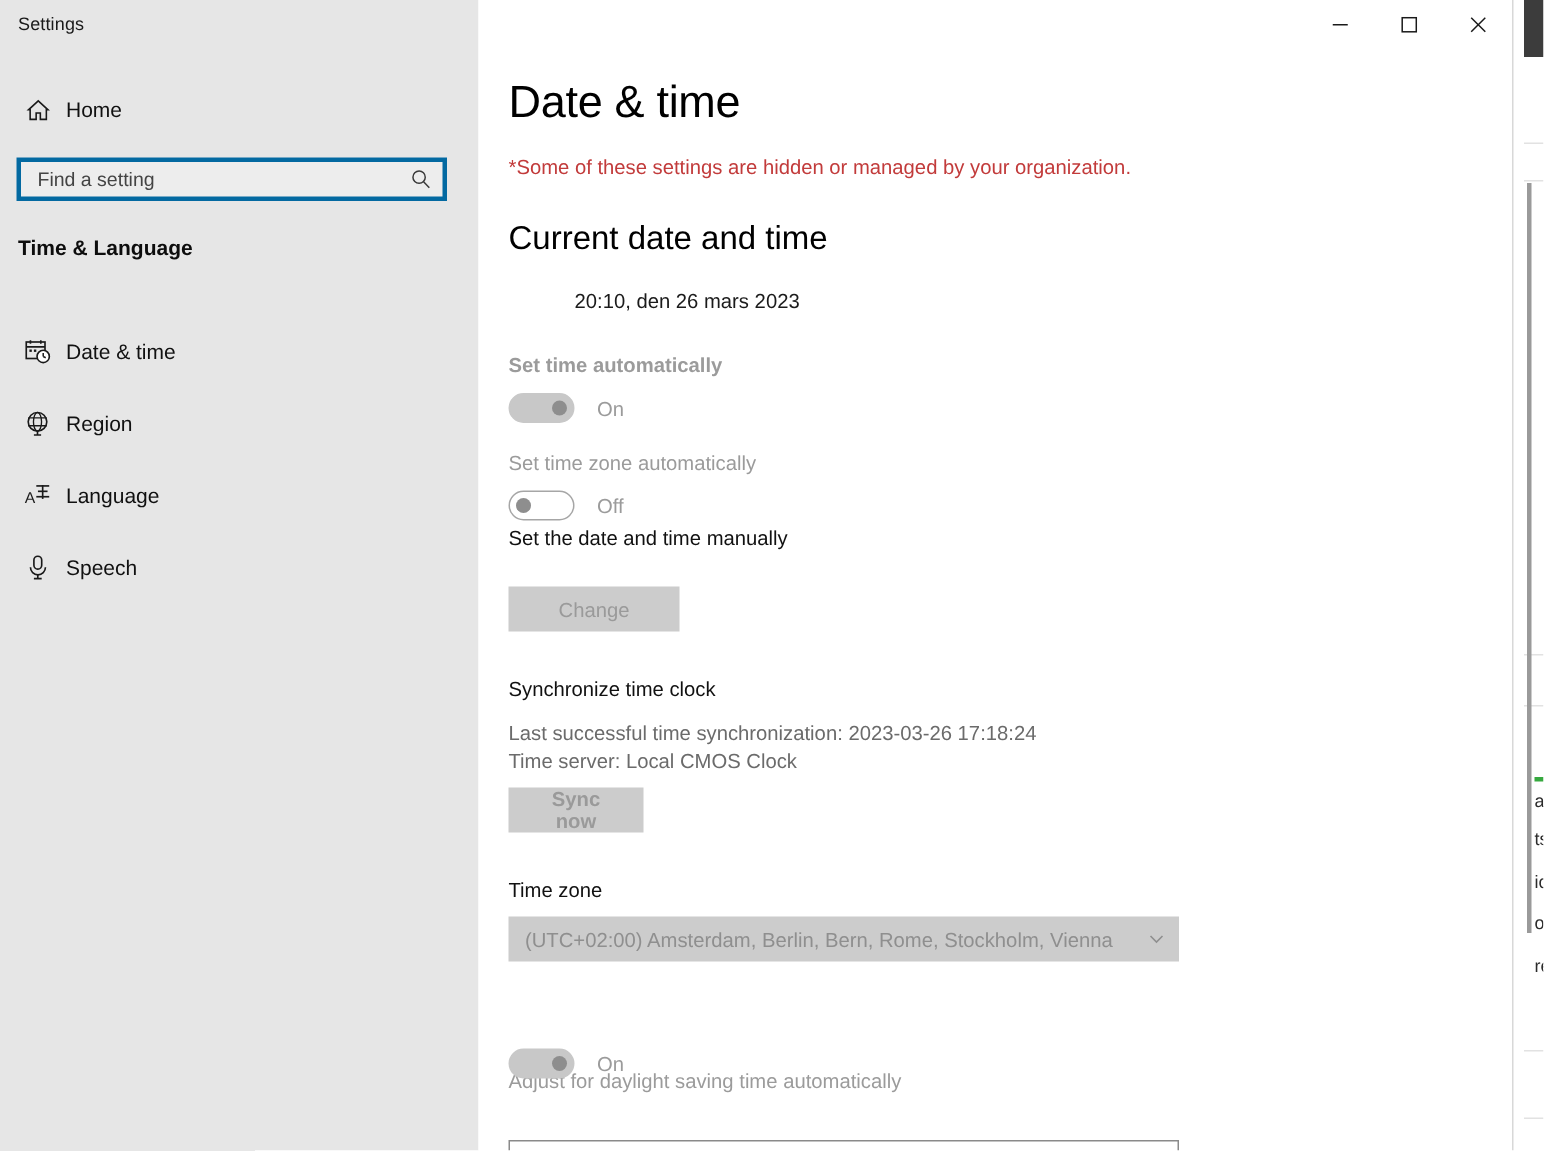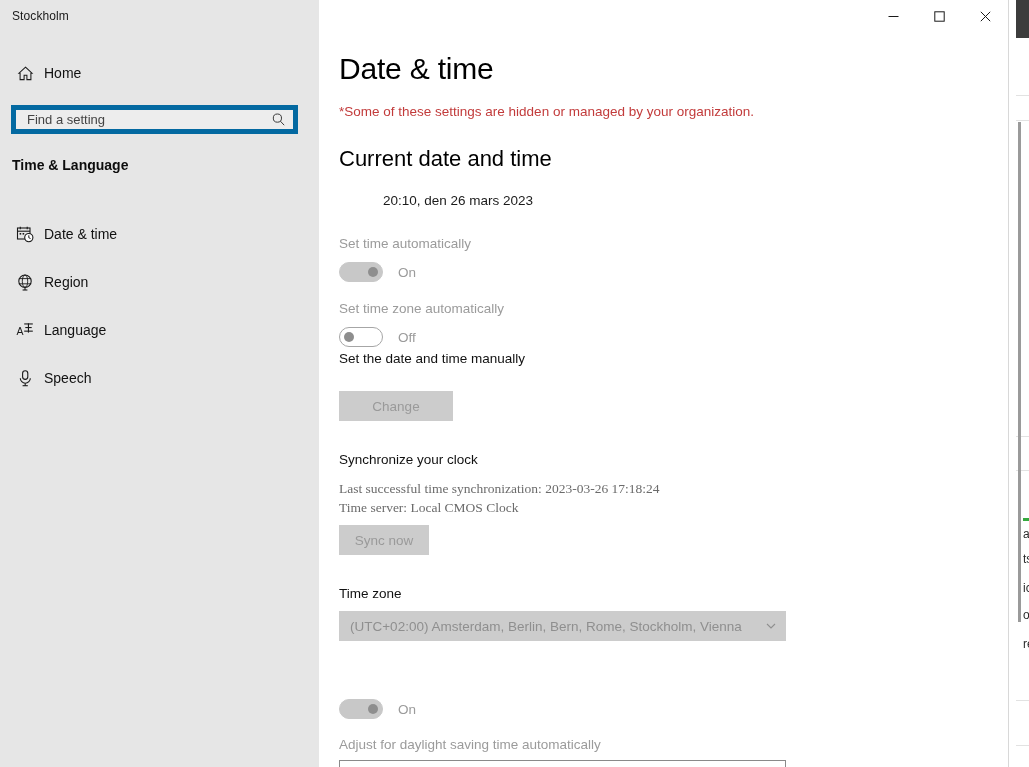--- a/index.html
+++ b/index.html
@@ -148,21 +148,21 @@
     margin-left: 4px;
   }
 
   .search-box {
     position: absolute;
     left: 11px;
     top: 105px;
     width: 287px;
     height: 29px;
     background: #ededed;
-    border: 5px solid #0369a1;
+    border: 3px solid #0369a1;
     display: flex;
     align-items: center;
     cursor: text;
   }
   .search-input {
     flex: 1;
     border: none;
     outline: none;
     background: transparent;
     font-family: "Liberation Sans", sans-serif;
@@ -253,21 +253,20 @@
     left: 20px;
     font-size: 13.5px;
     color: #111111;
   }
   .sync-meta {
     position: absolute;
     left: 20px;
     font-size: 13.5px;
     color: #6b6b6b;
     line-height: 19px;
-    font-family: Liberation Serif, serif;
   }
 
   
   .toggle-row {
     position: absolute;
     left: 20px;
     display: flex;
     align-items: center;
   }
   .toggle {
@@ -473,71 +472,71 @@
     <div class="content">
 
       <div class="page-title">Date &amp; time</div>
 
       <div class="org-warning">*Some of these settings are hidden or managed by your organization.</div>
 
       <div class="h-sub" style="top:146px;">Current date and time</div>
 
       <div class="body-text" style="top:193px;">20:10, den 26 mars 2023</div>
 
-      <div class="label-muted" style="top:236px;">Set time automatically</div>
+      <div class="label-muted" style="top:236px;font-weight:bold;">Set time automatically</div>
       <div class="toggle-row" style="top:262px;">
         <div class="toggle on">
           <div class="knob"></div>
         </div>
         <div class="toggle-state">On</div>
       </div>
 
       <div class="label-muted" style="top:301px;">Set time zone automatically</div>
       <div class="toggle-row" style="top:327px;">
         <div class="toggle off">
           <div class="knob"></div>
         </div>
         <div class="toggle-state">Off</div>
       </div>
 
       <div class="label-strong" style="top:351px;">Set the date and time manually</div>
       <button class="btn-disabled" style="top:391px; width:114px;">Change</button>
 
-      <div class="label-strong" style="top:452px;">Synchronize your clock</div>
+      <div class="label-strong" style="top:452px;">Synchronize time clock</div>
       <div class="sync-meta" style="top:479px;">Last successful time synchronization: 2023-03-26 17:18:24</div>
       <div class="sync-meta" style="top:498px;">Time server: Local CMOS Clock</div>
-      <button class="btn-disabled" style="top:525px; width:90px;">Sync now</button>
+      <button class="btn-disabled" style="top:525px; width:90px;font-weight:bold;">Sync now</button>
 
       <div class="label-strong" style="top:586px;">Time zone</div>
       <div class="combo disabled" style="top:611px; width:447px;">
         <div class="combo-text">(UTC+02:00) Amsterdam, Berlin, Bern, Rome, Stockholm, Vienna</div>
         <div class="combo-chevron">
           <svg width="12" height="12" viewBox="0 0 12 12">
             <polyline points="2,4 6,8 10,4" fill="none" stroke="#8f8f8f" stroke-width="1.1"></polyline>
           </svg>
         </div>
       </div>
 
-      <div class="label-muted" style="top:713px;margin-top:24px;">Adjust for daylight saving time automatically</div>
+      <div class="label-muted" style="top:713px;">Adjust for daylight saving time automatically</div>
       <div class="toggle-row" style="top:699px;">
         <div class="toggle on">
           <div class="knob"></div>
         </div>
         <div class="toggle-state">On</div>
       </div>
 
       <div class="combo enabled" style="top:760px; width:447px;">
         <div class="combo-text"></div>
 
       </div>
 
     </div>
 
     <div class="titlebar">
-      <div class="titlebar-title">Stockholm</div>
+      <div class="titlebar-title">Settings</div>
       <div class="win-controls">
         <button class="win-btn">
           <svg width="11" height="11" viewBox="0 0 11 11">
             <line x1="0.5" y1="5.5" x2="10.5" y2="5.5" stroke="#1a1a1a" stroke-width="1"></line>
           </svg>
         </button>
         <button class="win-btn">
           <svg width="11" height="11" viewBox="0 0 11 11">
             <rect x="0.8" y="0.8" width="9.4" height="9.4" fill="none" stroke="#1a1a1a" stroke-width="1"></rect>
           </svg>

